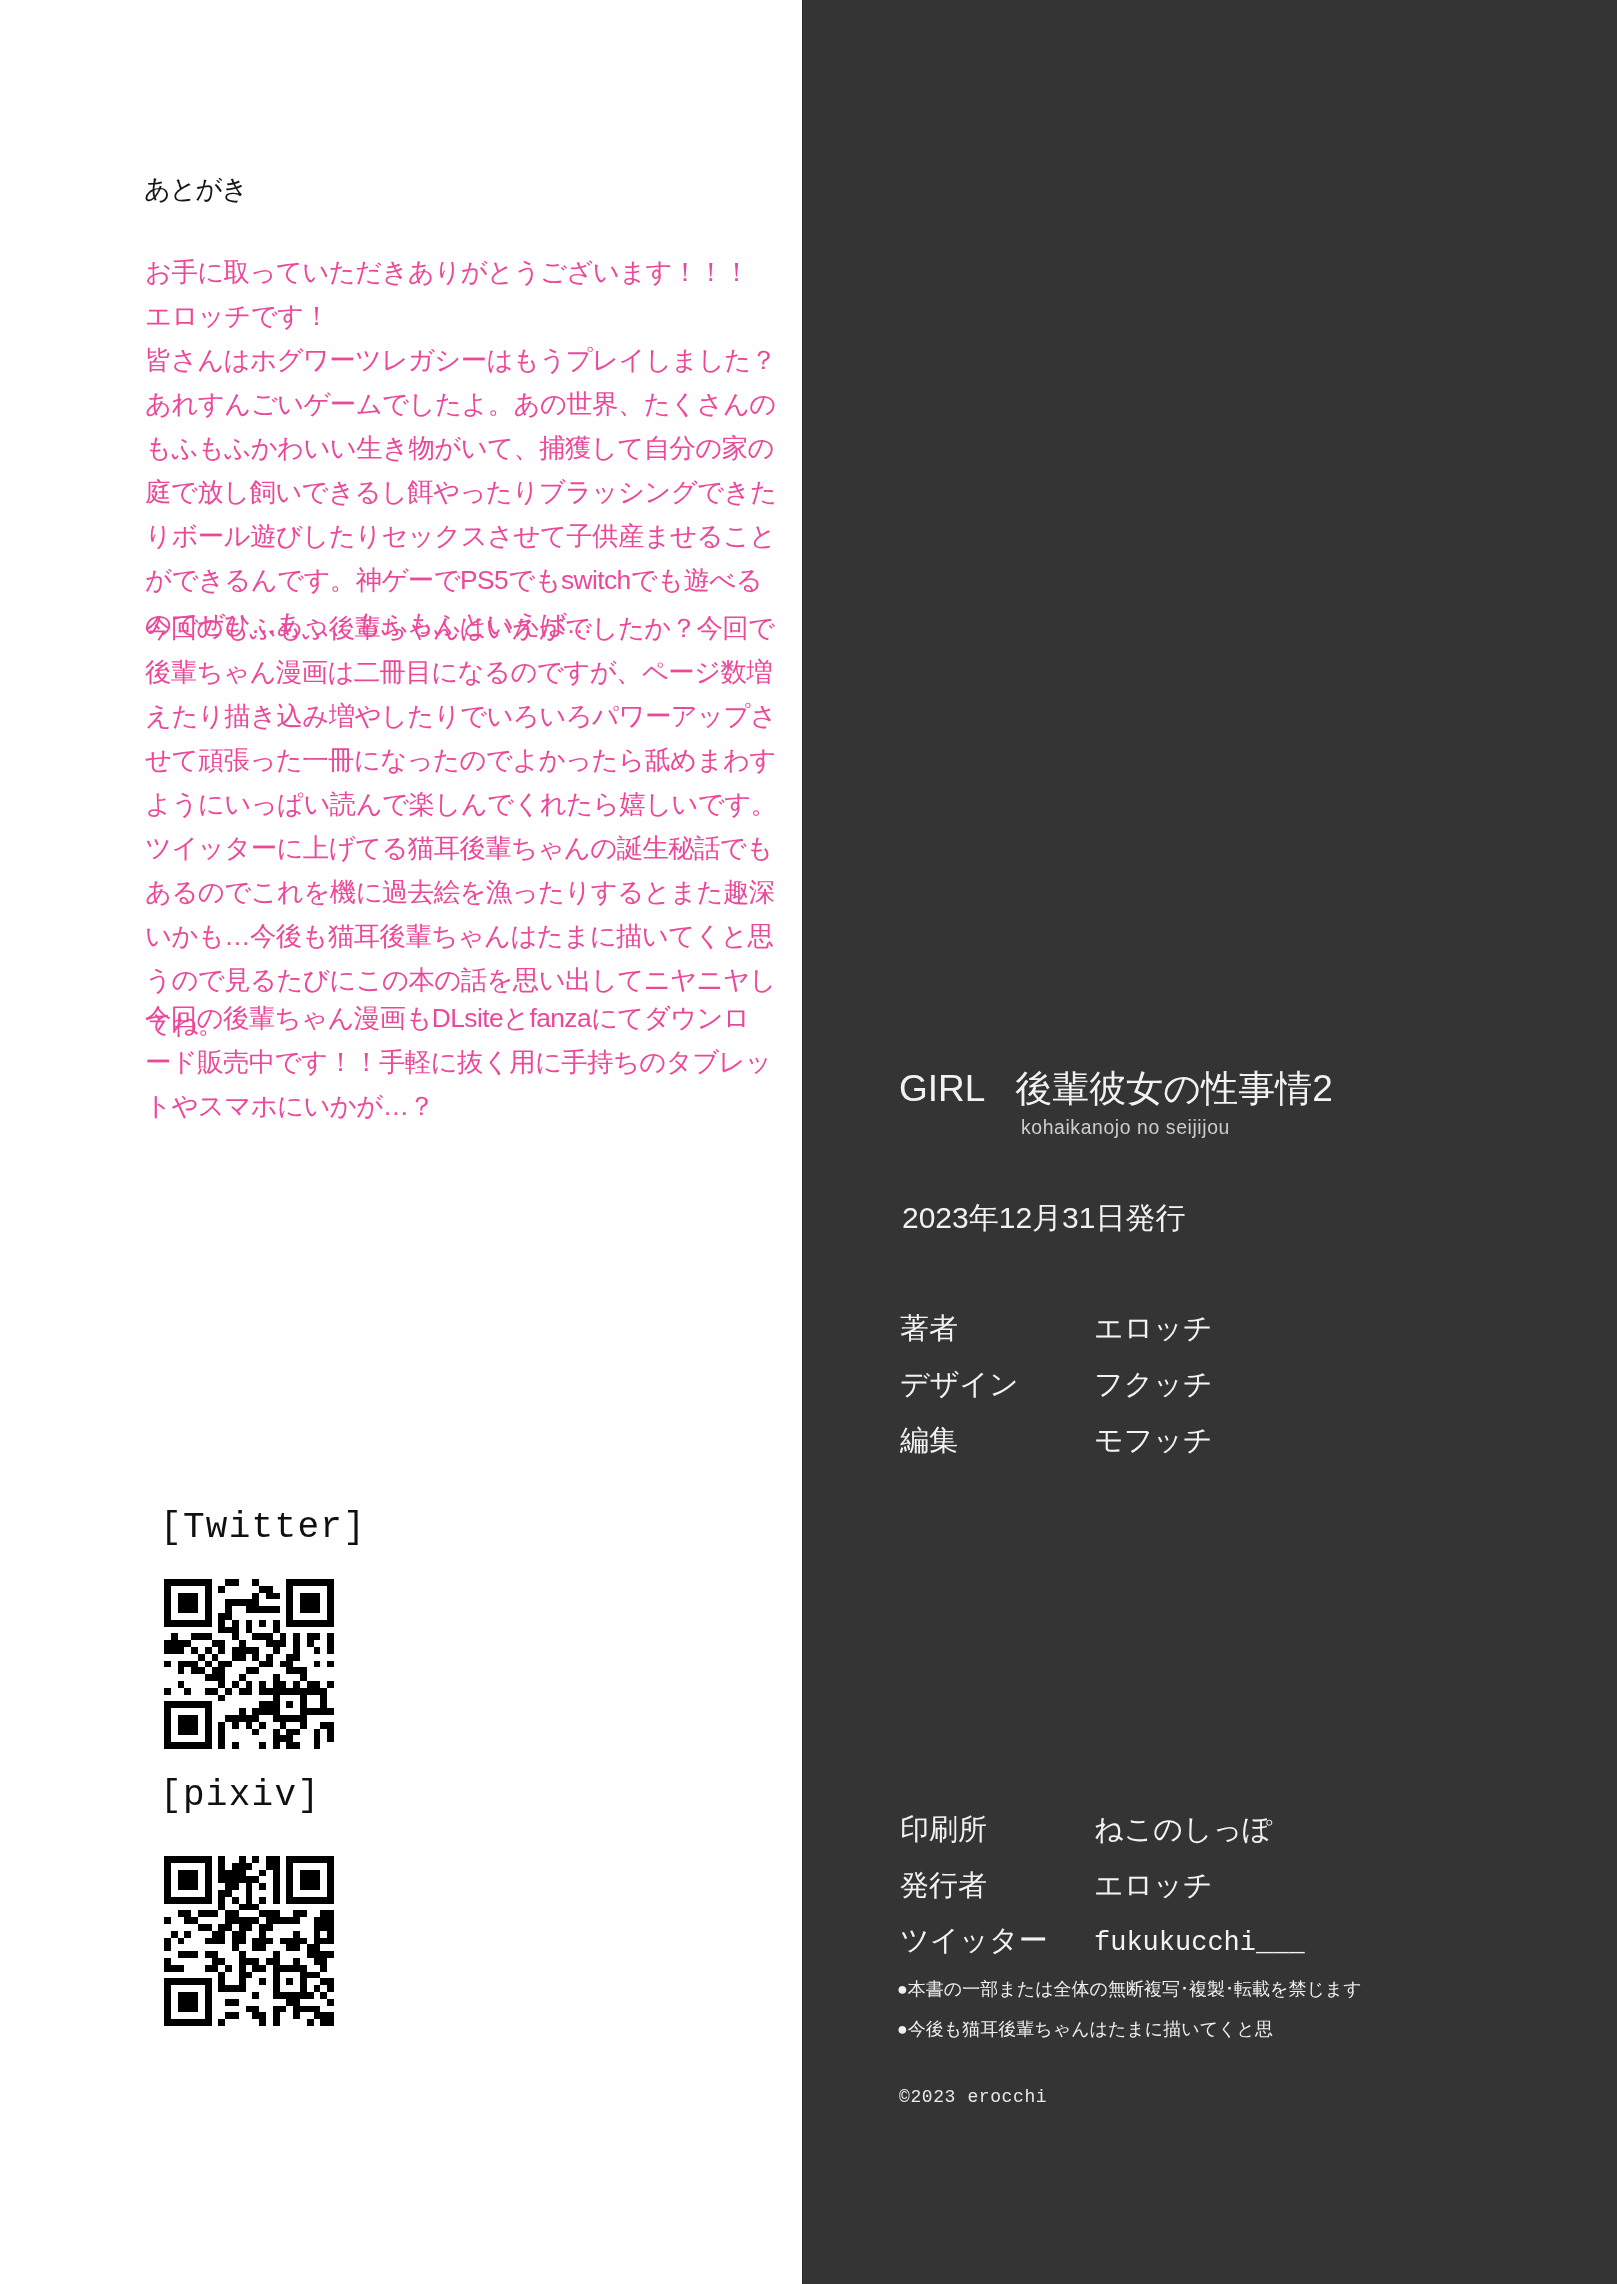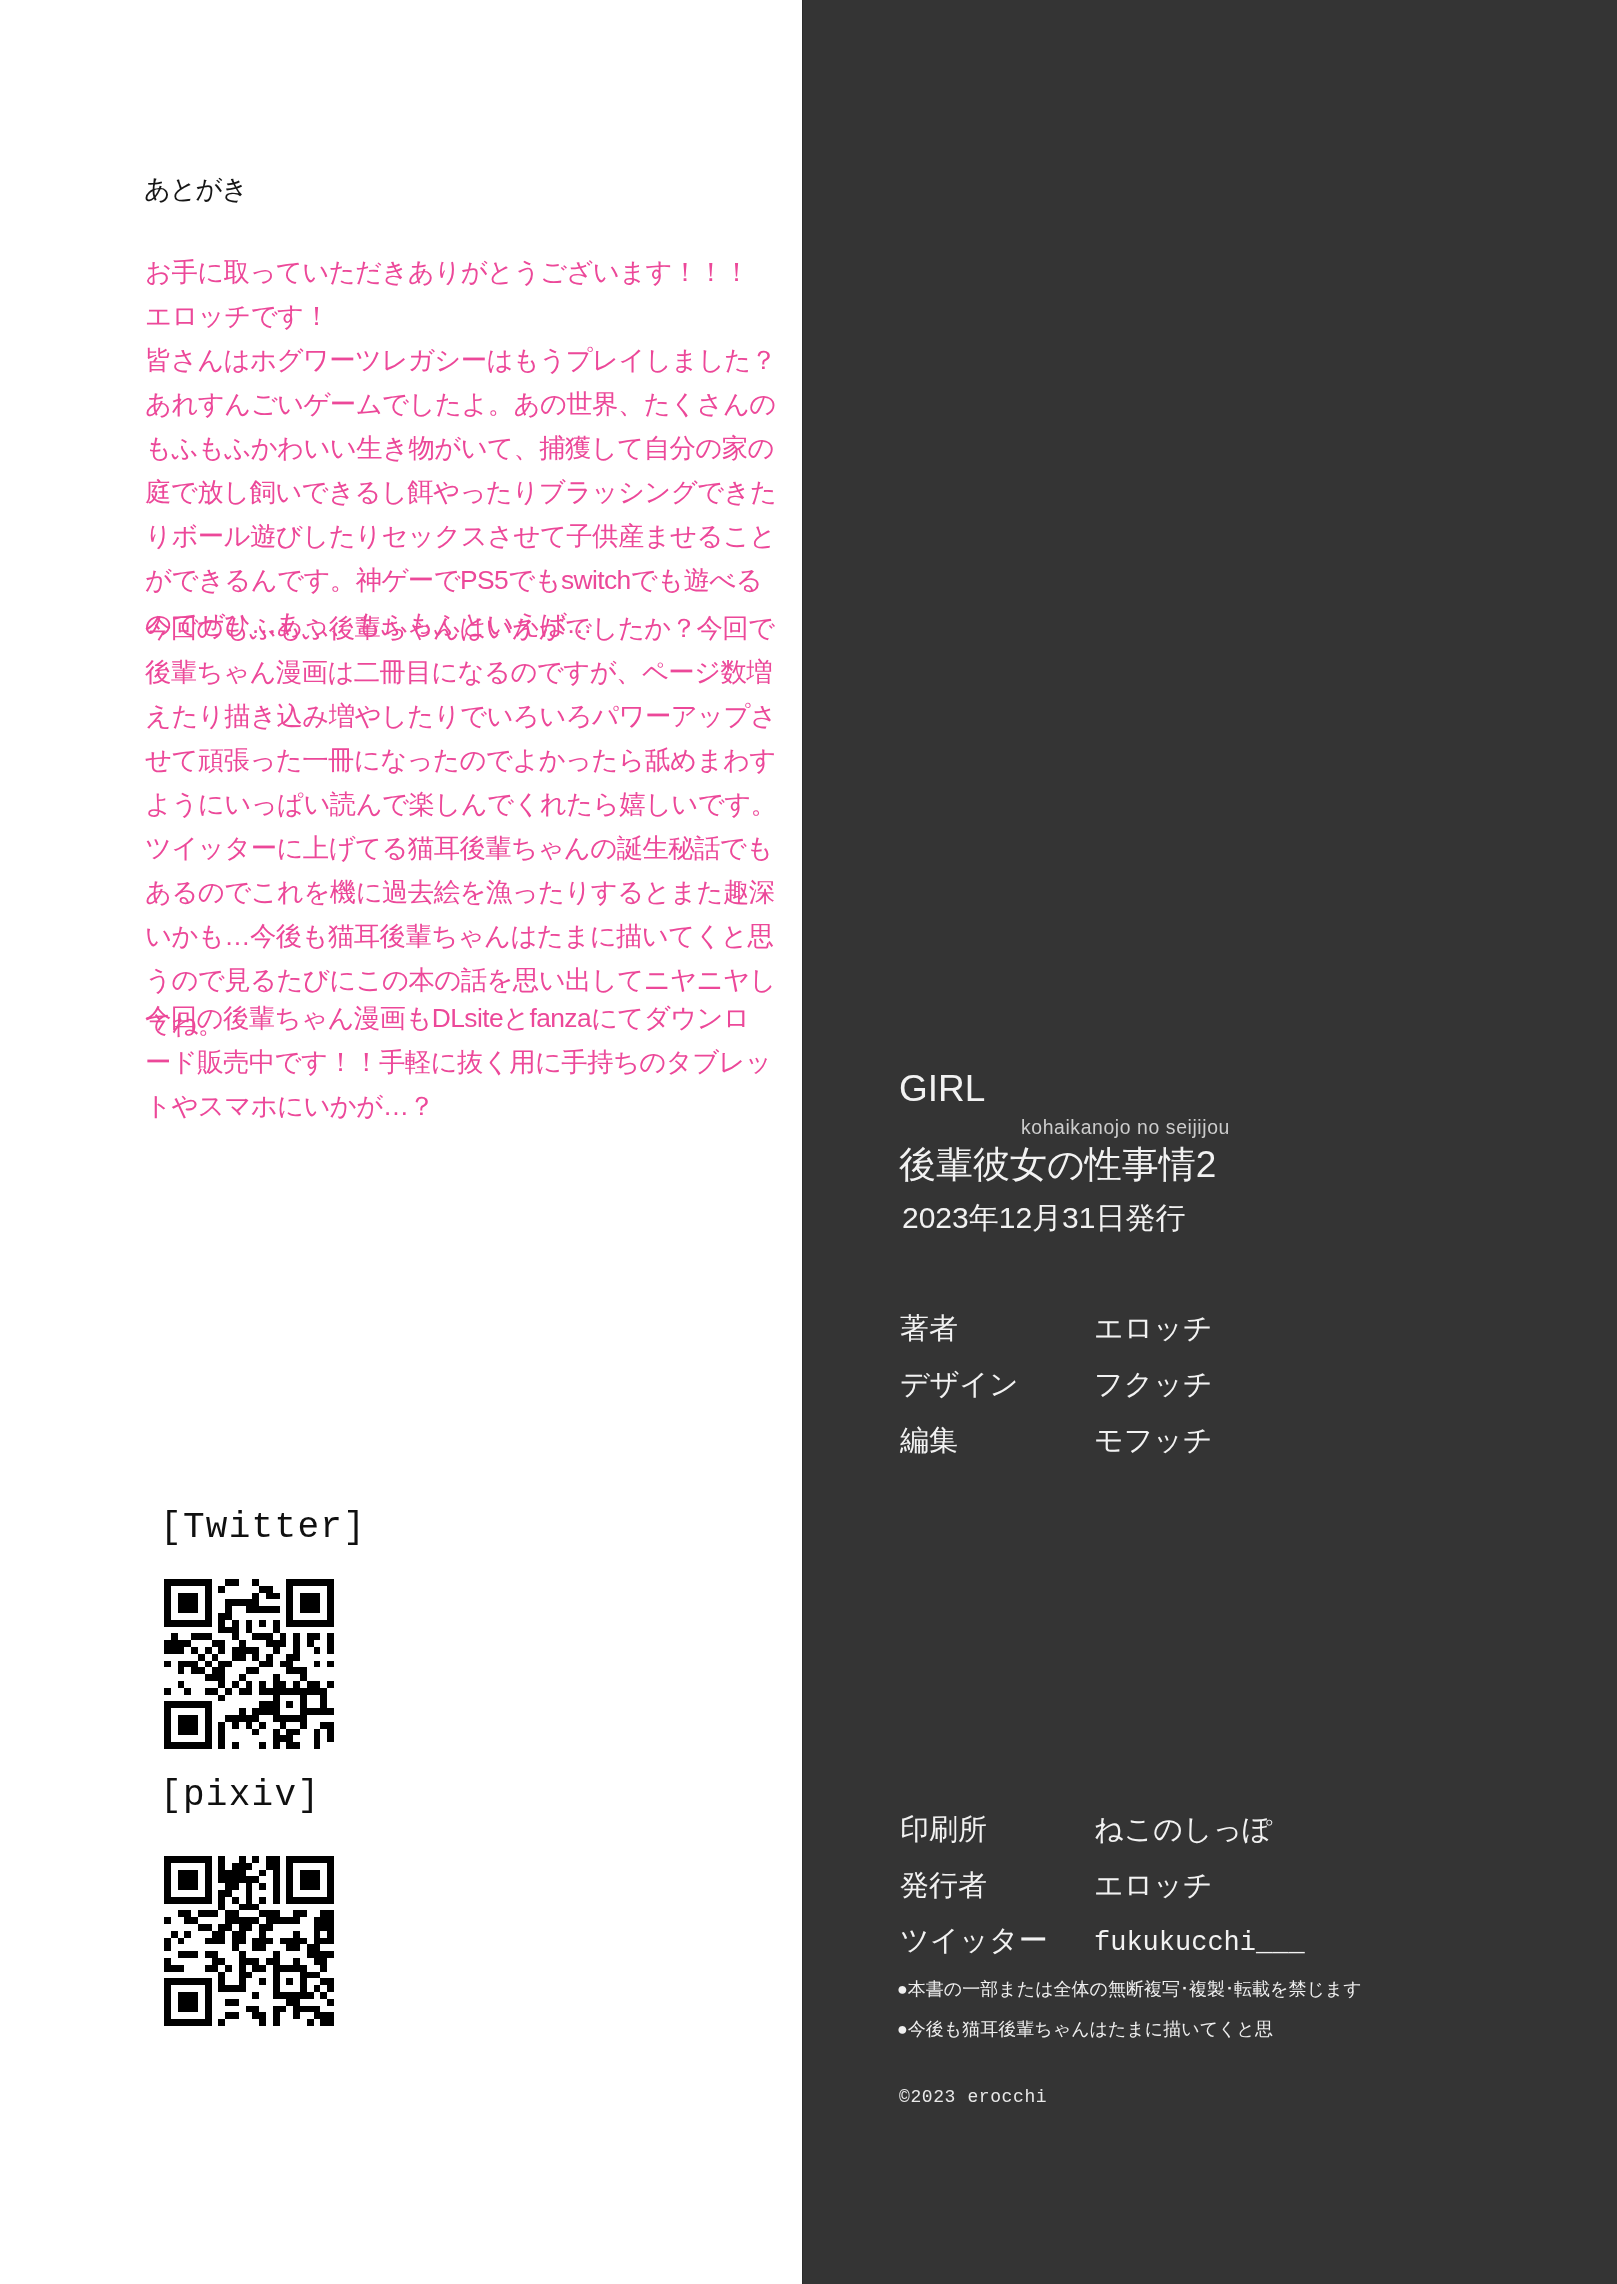--- a/index.html
+++ b/index.html
@@ -46,21 +46,21 @@
   .panel{
     position:absolute;top:0;left:802px;width:815px;height:2284px;
     background:#343434;
     border-left:1.3px solid #2a2a2a;
     color:#f2f2f2;
   }
   .title-row{
     position:absolute;left:96px;top:1066px;
     display:flex;align-items:baseline;gap:30px;
     font-size:37px;line-height:46px;font-weight:400;
-    letter-spacing:0px;white-space:nowrap;flex-direction:column;
+    letter-spacing:0px;white-space:nowrap;
   }
   .subtitle{
     position:absolute;left:218px;top:1116px;
     font-size:19.4px;letter-spacing:0.6px;color:#cdcdcd;
     font-weight:400;
   }
   .pub-date{
     position:absolute;left:99px;top:1198px;
     font-size:30px;letter-spacing:0;
   }

